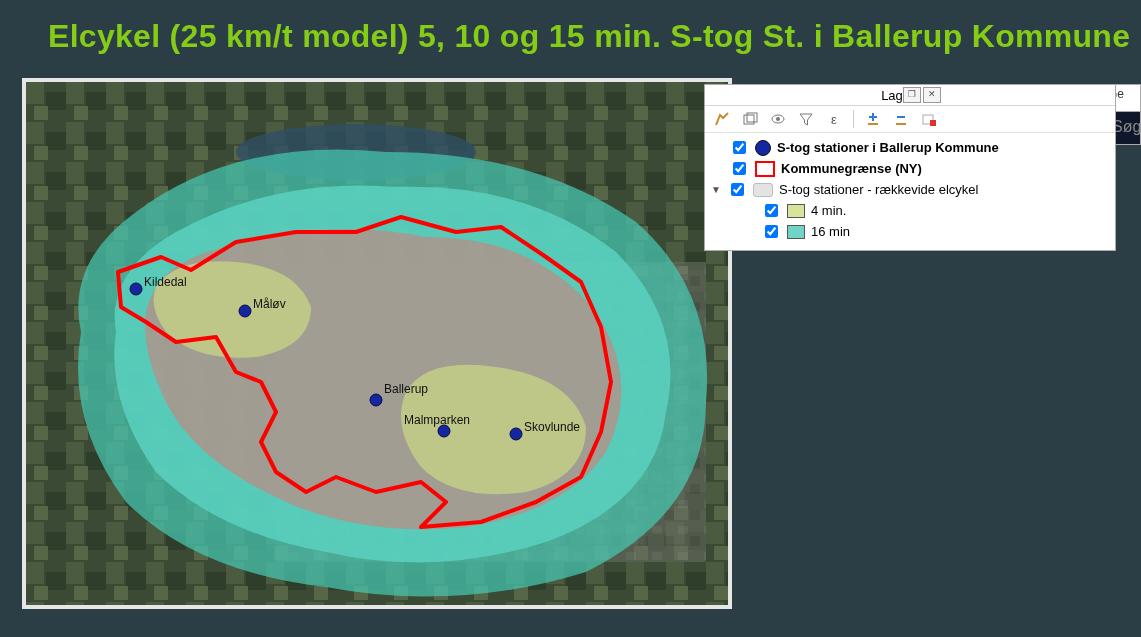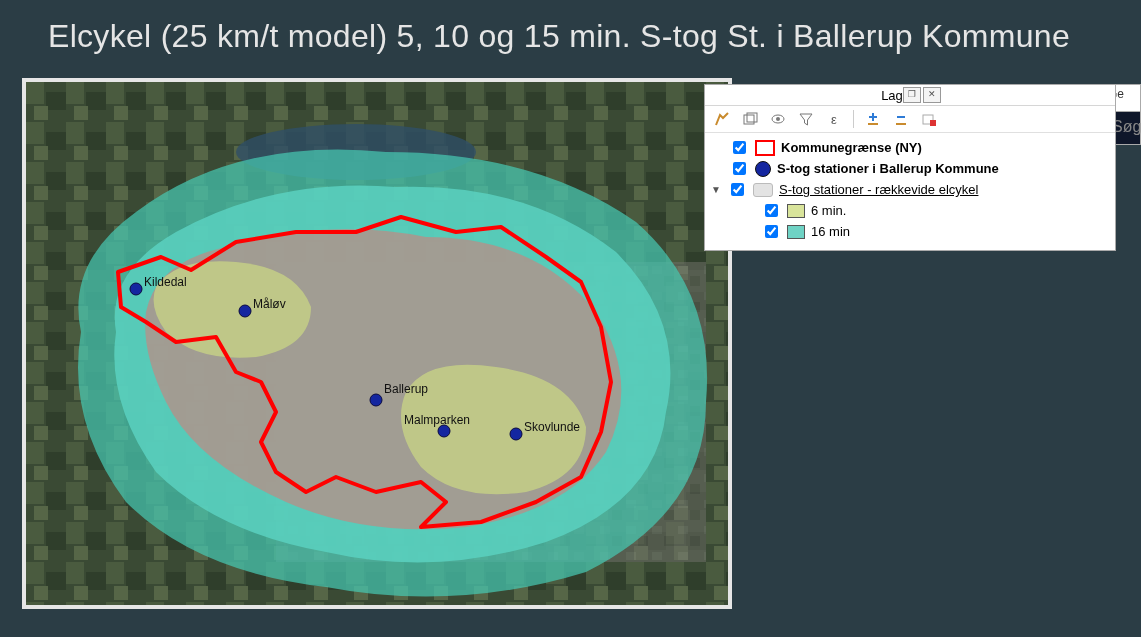--- a/index.html
+++ b/index.html
@@ -1,17 +1,17 @@
 <!DOCTYPE html>
 <html><head>
 <meta charset="utf-8">
 <style>
   html,body{margin:0;padding:0;width:1141px;height:637px;background:#2b3d45;font-family:Arial,Helvetica,sans-serif;overflow:hidden}
   .page{position:relative;width:100%;height:100%}
-  .title{position:absolute;left:48px;top:18px;color:#e5e5e5;font-size:32px;font-weight:400;letter-spacing:.3px;font-family:"Segoe UI",Arial,sans-serif}
+  .title{position:absolute;left:48px;top:18px;color:#84cc16;font-size:32px;font-weight:700;letter-spacing:.3px;font-family:"Segoe UI",Arial,sans-serif}
   .map-frame{position:absolute;left:22px;top:78px;width:710px;height:531px;border:4px solid #e6e6e6;box-sizing:border-box;background:#b91c1c;overflow:hidden}
   .map-svg{display:block;width:100%;height:100%}
   
   .layers{position:absolute;left:704px;top:84px;width:410px;background:#fff;border:1px solid #aaa;font-size:13px;color:#000}
   .layers-header{display:flex;align-items:center;justify-content:center;padding:2px 6px 2px 8px;border-bottom:1px solid #d6d6d6;font-size:13px}
   .layers-h-btns{display:flex;gap:2px}
   .win-btn{width:16px;height:14px;border:1px solid #999;background:#f4f4f4;font-size:9px;line-height:12px;text-align:center;color:#555;cursor:default}
   .toolbar{display:flex;align-items:center;gap:10px;padding:4px 8px;border-bottom:1px solid #e0e0e0}
   .tb-icon{width:18px;height:18px;display:flex;align-items:center;justify-content:center;color:#555}
   .tb-sep{width:1px;height:18px;background:#ccc}
@@ -19,21 +19,21 @@
   .tree-row{display:flex;align-items:center;gap:6px;padding:1px 0;white-space:nowrap}
   .tree-row.indent1{padding-left:18px}
   .tree-row.indent2{padding-left:50px}
   .tree-chk{width:13px;height:13px}
   .swatch{width:16px;height:12px;border:1px solid #555;flex:0 0 auto}
   .sw-point{width:14px;height:14px;border-radius:50%;background:#1426a0;border:1px solid #111}
   .sw-outline{width:16px;height:12px;border:2px solid #ff0000;background:transparent}
   .sw-group{width:18px;height:12px;background:#e3e3e3;border:1px solid #bbb;border-radius:3px}
   .geo-tab{position:absolute;right:0;top:84px;width:28px;height:22px;background:#fff;border:1px solid #aaa;border-left:none;font-size:12px;padding:2px 4px;color:#333}
   .search-stub{position:absolute;right:0;top:112px;width:28px;height:26px;background:#0f172a;border:1px solid #aaa;border-top:none;border-left:none;font-size:16px;color:#888;padding-top:6px;padding-left:4px}
-  .underline{text-decoration:underline}
+  .underline{}
   .caret{width:10px;font-size:10px;color:#555;text-align:center}
 </style>
 </head>
 <body>
 
 <div class="page">
   <div class="title">Elcykel (25 km/t model) 5, 10 og 15 min. S-tog St. i Ballerup Kommune</div>
 
   <div class="map-frame">
     <svg class="map-svg" viewBox="0 0 702 523">
@@ -143,38 +143,38 @@
         <svg width="16" height="16" viewBox="0 0 16 16">
             <rect x="2" y="4" width="10" height="9" fill="none" stroke="#aaa"></rect>
             <rect x="9" y="9" width="6" height="6" fill="#d33"></rect>
           </svg>
       </span>
     </div>
 
     <div class="tree">
       <div class="tree-row indent1">
         <input type="checkbox" class="tree-chk" checked="" style="">
-        <span class="sw-outline"></span>
-        <b>Kommunegrænse (NY)</b>
+        <span class="sw-point"></span>
+        <b>S-tog stationer i Ballerup Kommune</b>
       </div>
       <div class="tree-row indent1">
         <input type="checkbox" class="tree-chk" checked="" style="">
-        <span class="sw-point"></span>
-        <b>S-tog stationer i Ballerup Kommune</b>
+        <span class="sw-outline"></span>
+        <b>Kommunegrænse (NY)</b>
       </div>
       <div class="tree-row">
         <span class="caret">▼</span>
         <input type="checkbox" class="tree-chk" checked="" style="">
         <span class="sw-group"></span>
         <span class="underline">S-tog stationer - rækkevide elcykel</span>
       </div>
       <div class="tree-row indent2">
         <input type="checkbox" class="tree-chk" checked="" style="">
         <span class="swatch" style="background:#d9e49b"></span>
-        <span>6 min.</span>
+        <span>4 min.</span>
       </div>
       <div class="tree-row indent2">
         <input type="checkbox" class="tree-chk" checked="" style="">
         <span class="swatch" style="background:#6fd3c5"></span>
         <span>16 min</span>
       </div>
     </div>
   </div>
 </div>
 

